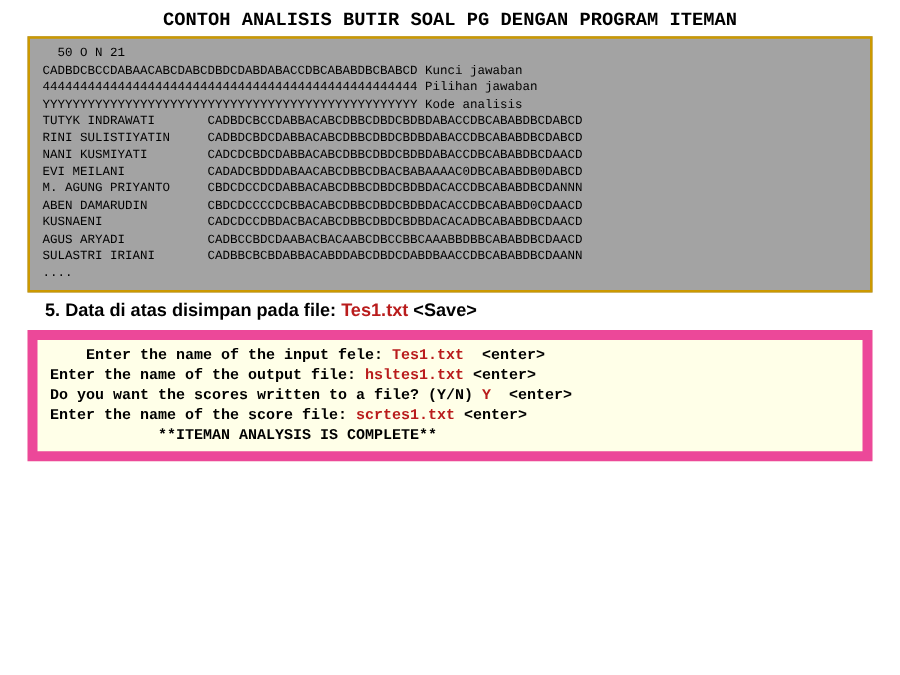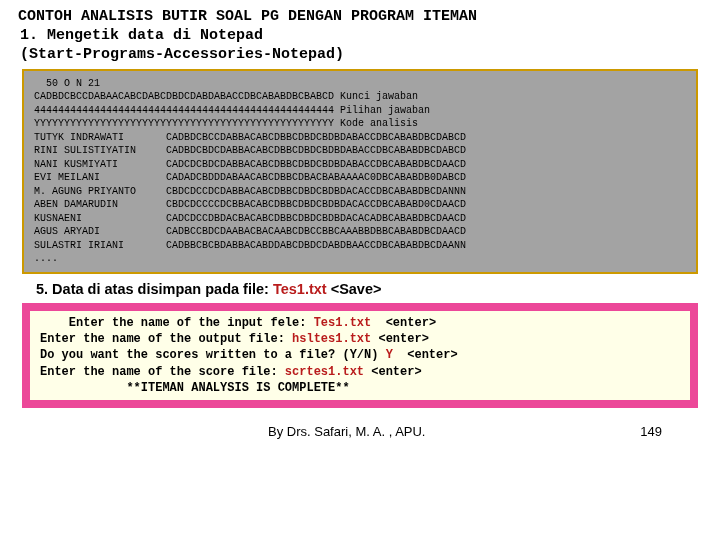--- a/index.html
+++ b/index.html
@@ -10,21 +10,21 @@
     background: #fff;
     font-family: "Courier New", monospace;
     overflow: hidden;
   }
   .page {
     padding: 8px 18px 8px 18px;
   }
   .title {
     font-weight: bold;
     font-size: 15px;
-    text-align: left;
+    text-align: center;
     margin-bottom: 2px;
   }
   .step1 {
     font-weight: bold;
     font-size: 15px;
     line-height: 1.25;
     margin-bottom: 4px;
     padding-left: 2px;
   }
   .databox {
@@ -65,24 +65,20 @@
     justify-content: space-between;
     padding: 0 40px 0 0;
   }
   .author { margin-left: 250px; }
 </style>
 </head>
 <body>
 
 <div class="page">
   <div class="title">CONTOH ANALISIS BUTIR SOAL PG DENGAN PROGRAM ITEMAN</div>
-  <div class="step1">
-    <span>1. Mengetik data di Notepad</span><br>
-    <span>   (Start-Programs-Accessories-Notepad)</span>
-  </div>
 
   <div class="databox"><span>  50 O N 21</span>
 <span>CADBDCBCCDABAACABCDABCDBDCDABDABACCDBCABABDBCBABCD Kunci jawaban</span>
 <span>44444444444444444444444444444444444444444444444444 Pilihan jawaban</span>
 <span>YYYYYYYYYYYYYYYYYYYYYYYYYYYYYYYYYYYYYYYYYYYYYYYYYY Kode analisis</span>
 <span>TUTYK INDRAWATI       CADBDCBCCDABBACABCDBBCDBDCBDBDABACCDBCABABDBCDABCD</span>
 <span>RINI SULISTIYATIN     CADBDCBDCDABBACABCDBBCDBDCBDBDABACCDBCABABDBCDABCD</span>
 <span>NANI KUSMIYATI        CADCDCBDCDABBACABCDBBCDBDCBDBDABACCDBCABABDBCDAACD</span>
 <span>EVI MEILANI           CADADCBDDDABAACABCDBBCDBACBABAAAAC0DBCABABDB0DABCD</span>
 <span>M. AGUNG PRIYANTO     CBDCDCCDCDABBACABCDBBCDBDCBDBDACACCDBCABABDBCDANNN</span>
@@ -95,17 +91,13 @@
   <div class="step23">
     <span>5. Data di atas disimpan pada file: </span><span class="red">Tes1.txt</span><span> &lt;Save&gt;</span><br>
   </div>
 
   <div class="enterbox"><span>    Enter the name of the input fele: </span><span class="red">Tes1.txt</span><span>  &lt;enter&gt;</span>
 <span>Enter the name of the output file: </span><span class="red">hsltes1.txt</span><span> &lt;enter&gt;</span>
 <span>Do you want the scores written to a file? (Y/N) </span><span class="red">Y</span><span>  &lt;enter&gt;</span>
 <span>Enter the name of the score file: </span><span class="red">scrtes1.txt</span><span> &lt;enter&gt;</span>
 <span>            **ITEMAN ANALYSIS IS COMPLETE**</span></div>
 
-  <div class="footer">
-    <span class="author">By Drs. Safari, M. A. , APU.</span>
-    <span>149</span>
-  </div>
 </div>
 
 </body></html>

